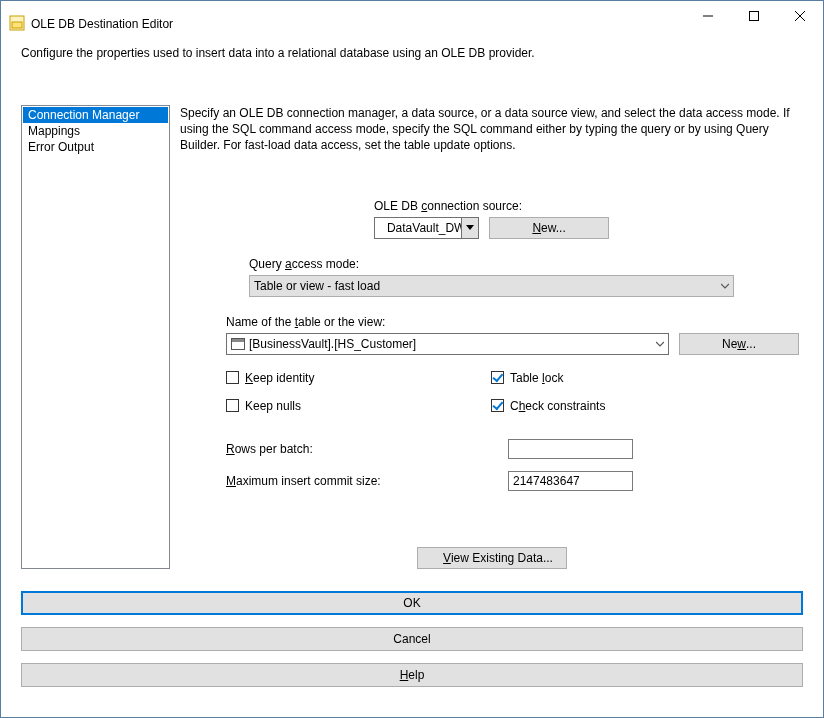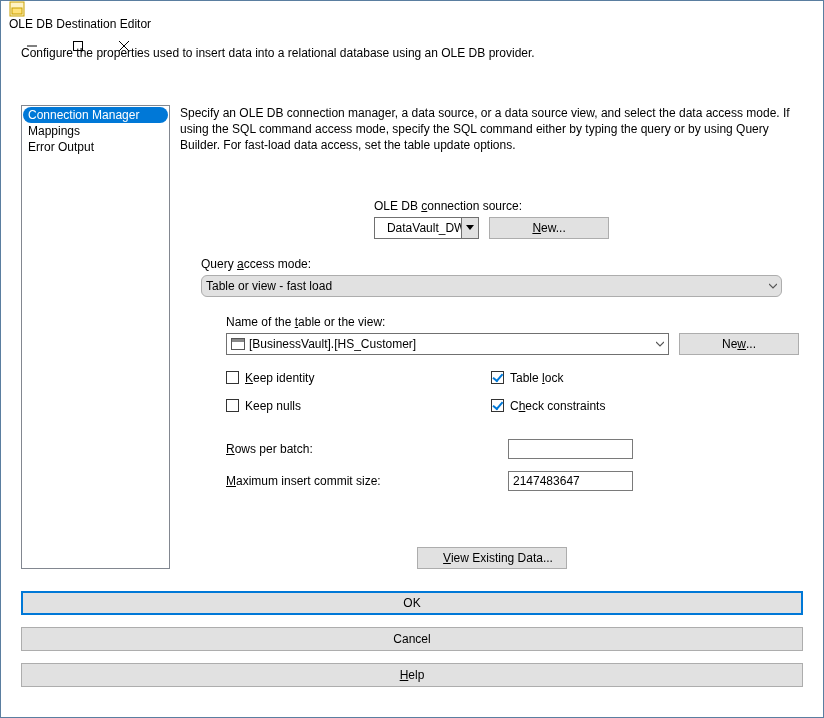--- a/index.html
+++ b/index.html
@@ -15,23 +15,22 @@
   height: 718px;
   background: #fff;
   border: 1px solid #5a7ea0;
   display: flex;
   flex-direction: column;
 }
 .titlebar {
   height: 30px;
   background: #fff;
   display: flex;
-  align-items: flex-start;
+  align-items: flex-end;
   padding: 0 0 0 8px;
-  flex-direction: column;
 }
 .titlebar-icon {
   width: 16px; height: 16px;
   margin-right: 6px;
   display: inline-flex; align-items: center; justify-content: center;
 }
 .titlebar-text { color: #000; flex: 0 0 auto; }
 .titlebar-spacer { flex: 1; }
 .titlebar-buttons { display: flex; }
 .tb-btn {
@@ -56,21 +55,20 @@
 .sidebar {
   width: 149px;
   border: 1px solid #828790;
   background: #fff;
   padding: 1px;
   overflow: hidden;
 }
 .sidebar-item {
   padding: 1px 5px;
   cursor: default;
-  border-radius: 8px;
 }
 .sidebar-item.selected {
   background: #0078d7;
   color: #fff;
 }
 .main-panel {
   flex: 1;
   padding-left: 10px;
   display: flex;
   flex-direction: column;
@@ -215,21 +213,21 @@
               <span class="u">N</span>
                 <span>ew...</span>
             </div>
           </div>
         </div>
 
         <div class="section">
           <div class="field-label">
             <span>Query </span><span class="u">a</span><span>ccess mode:</span>
           </div>
-          <div class="dropdown flat" style="width:581px;border-radius:6px;">
+          <div class="dropdown flat" style="width:485px;">
             <span class="dd-text">Table or view - fast load</span>
             <span class="dd-arrow-box flat">
               <svg width="8" height="6">
                   <polyline points="0,1 4,5 8,1" fill="none" stroke="#555" stroke-width="1.2"></polyline>
                 </svg>
             </span>
           </div>
         </div>
 
         <div class="indented">

